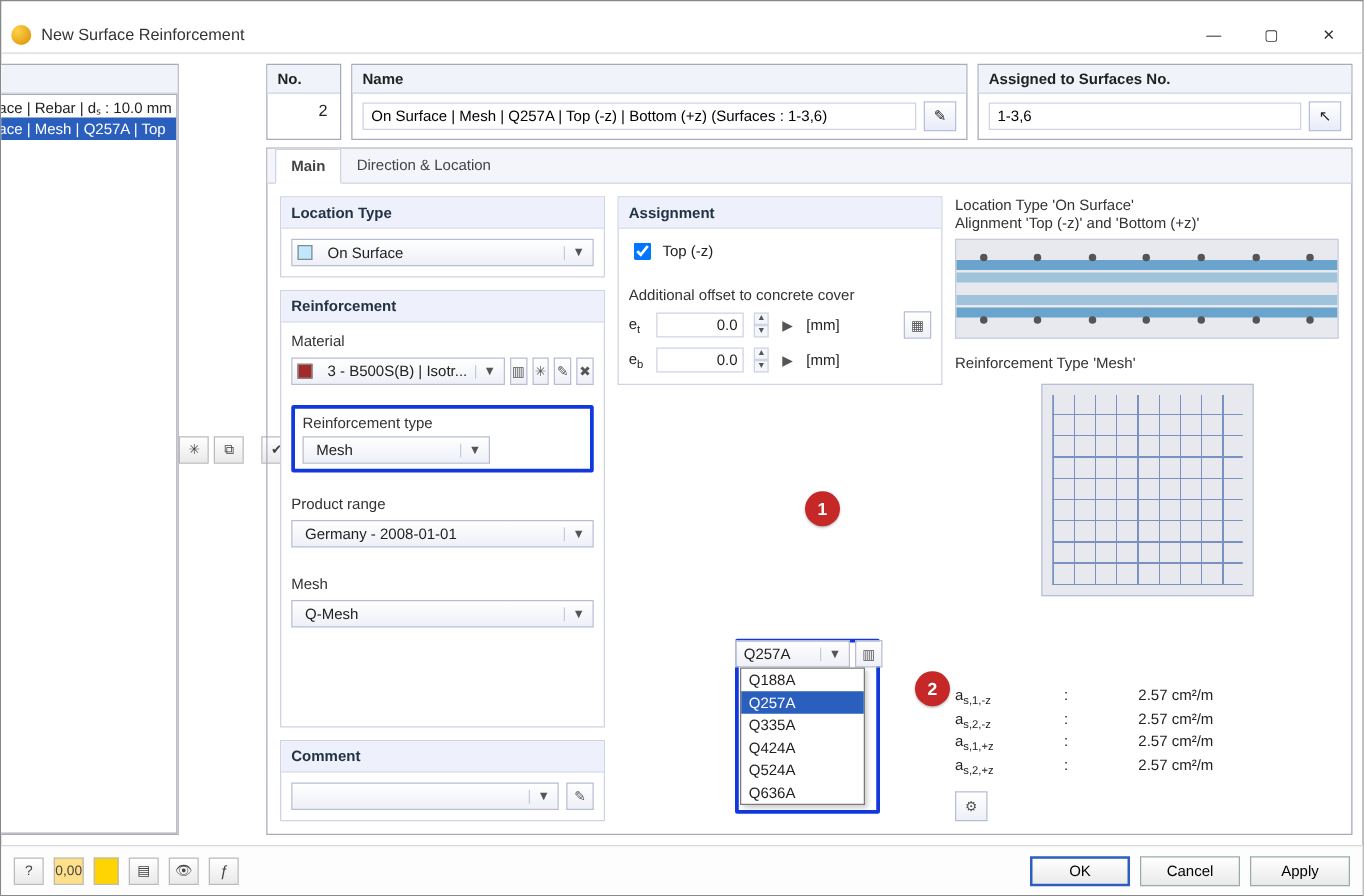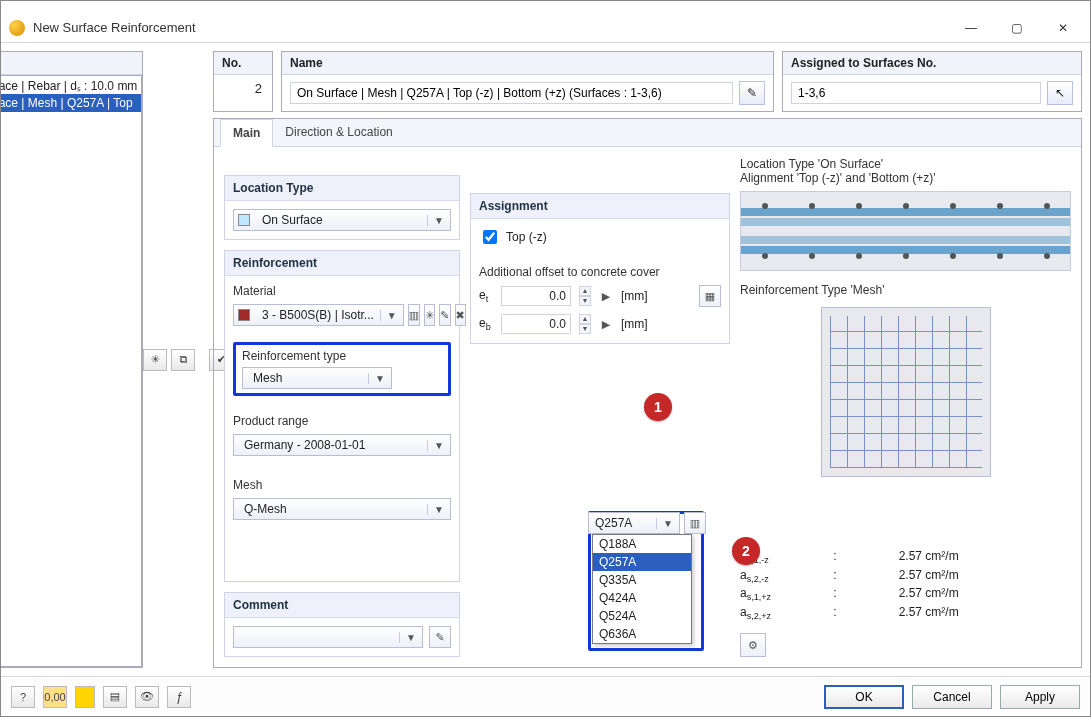--- a/index.html
+++ b/index.html
@@ -31,22 +31,22 @@
   .icon-btn { width:26px; height:24px; border:1px solid #b8c0e0; background:linear-gradient(#fff,#e8ecf8); display:flex; align-items:center; justify-content:center;}
   .assigned-panel { width:300px; }
   .assigned-body { display:flex; align-items:center; padding:6px 8px; gap:6px;}
   .assigned-body input { flex:1; border:1px solid #cfd3e3; padding:3px 6px; }
   .tabs-area { flex:1; border:1px solid #aab; display:flex; flex-direction:column; min-height:0;}
   .tabbar { display:flex; background:#f3f5fb; border-bottom:1px solid #cfd3e3; padding-left:6px;}
   .tab { padding:6px 12px; color:#444; }
   .tab.active { background:#fff; border:1px solid #cfd3e3; border-bottom:1px solid #fff; margin-bottom:-1px; font-weight:600; }
   .tabbody { flex:1; display:flex; gap:10px; padding:10px; overflow:auto; }
   .col { display:flex; flex-direction:column; gap:10px; }
-  .col.a { width:236px;margin-top:18px; }
-  .col.b { width:260px;margin-top:36px; }
+  .col.a { width:260px; }
+  .col.b { width:260px; }
   .col.c { flex:1; }
   .group { border:1px solid #cfd3e3; background:#fff; }
   .group-h { padding:5px 8px; background:#eef1fb; color:#234; font-weight:600; border-bottom:1px solid #d7dbed;}
   .group-b { padding:8px; display:flex; flex-direction:column; gap:6px; }
   .lbl { font-size:12px; color:#333; }
   .combo { position:relative; display:flex; align-items:center; border:1px solid #b8bdd4; background:linear-gradient(#fff,#eef0f8); height:22px; }
   .combo .ct { flex:1; padding:0 6px; overflow:hidden; text-overflow:ellipsis; white-space:nowrap;}
   .combo .car { padding:0 6px; color:#555; border-left:1px solid #c7cbe0; font-size:10px;}
   .sq { width:22px; height:22px; border:1px solid #b8bdd4; background:linear-gradient(#fff,#eef0f8); display:flex; align-items:center; justify-content:center; font-size:11px; color:#555;}
   .hl-blue { border:3px solid #1038dd; border-radius:2px; padding:4px 6px;}

